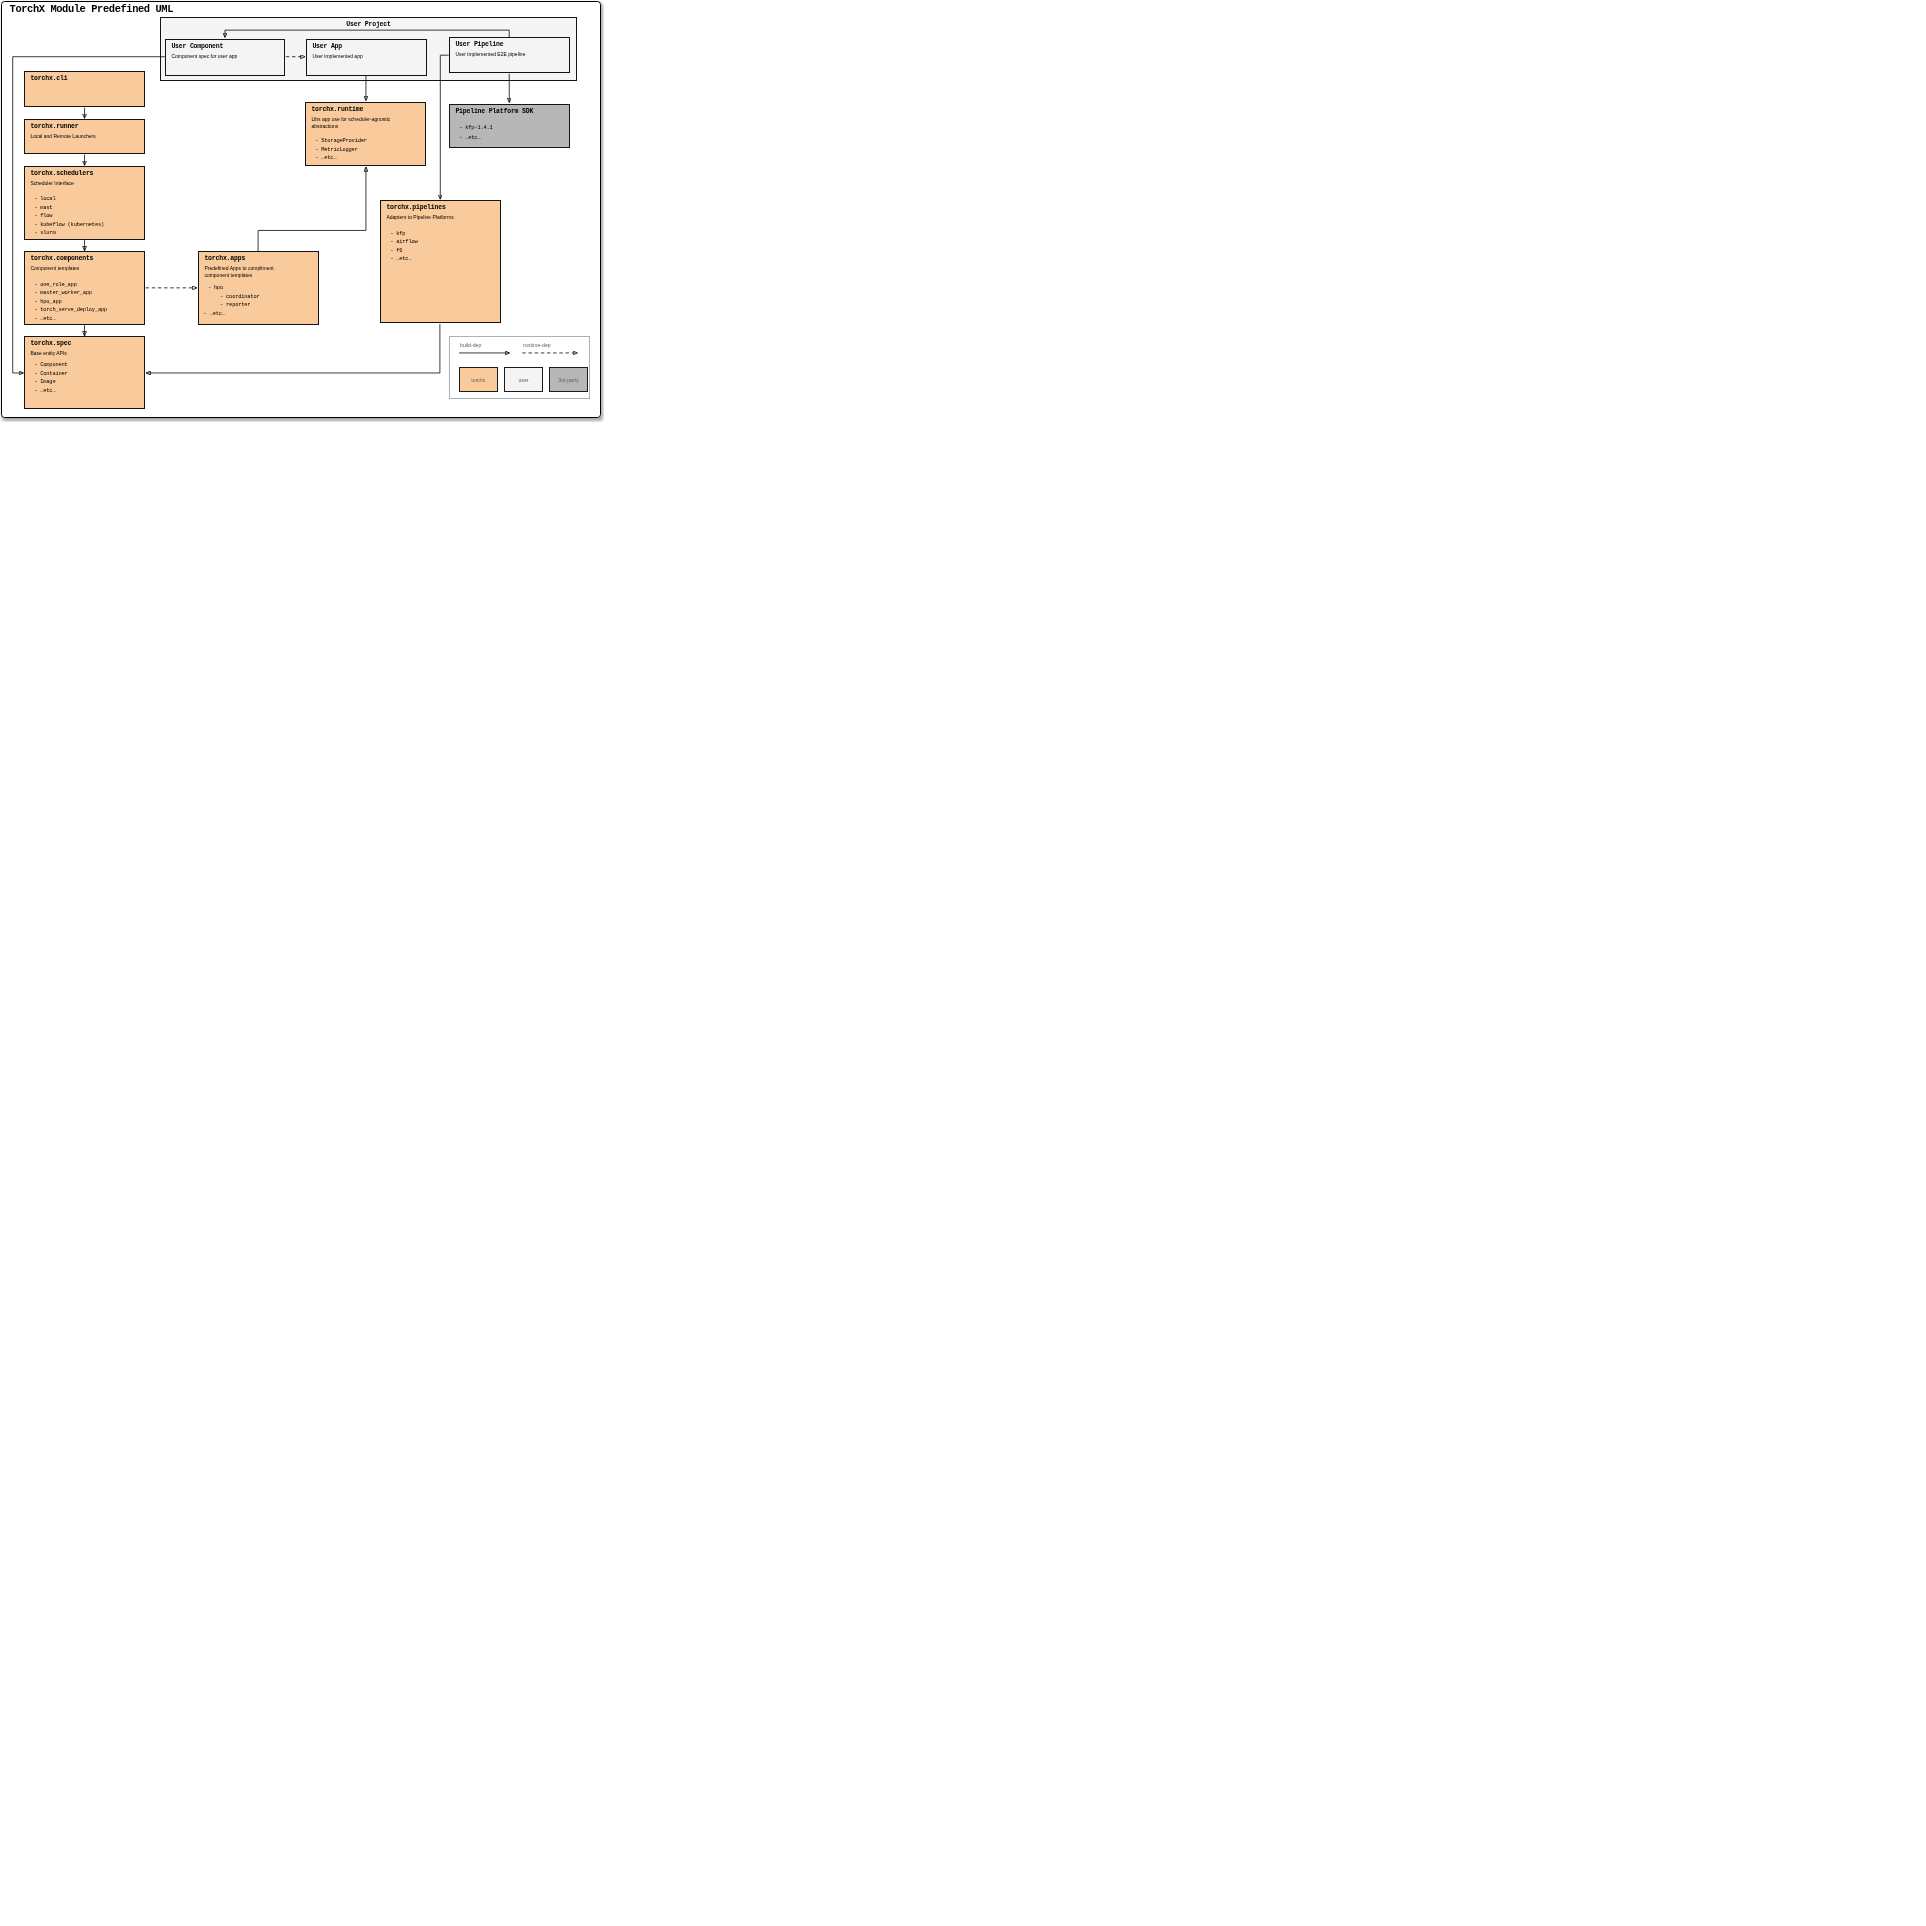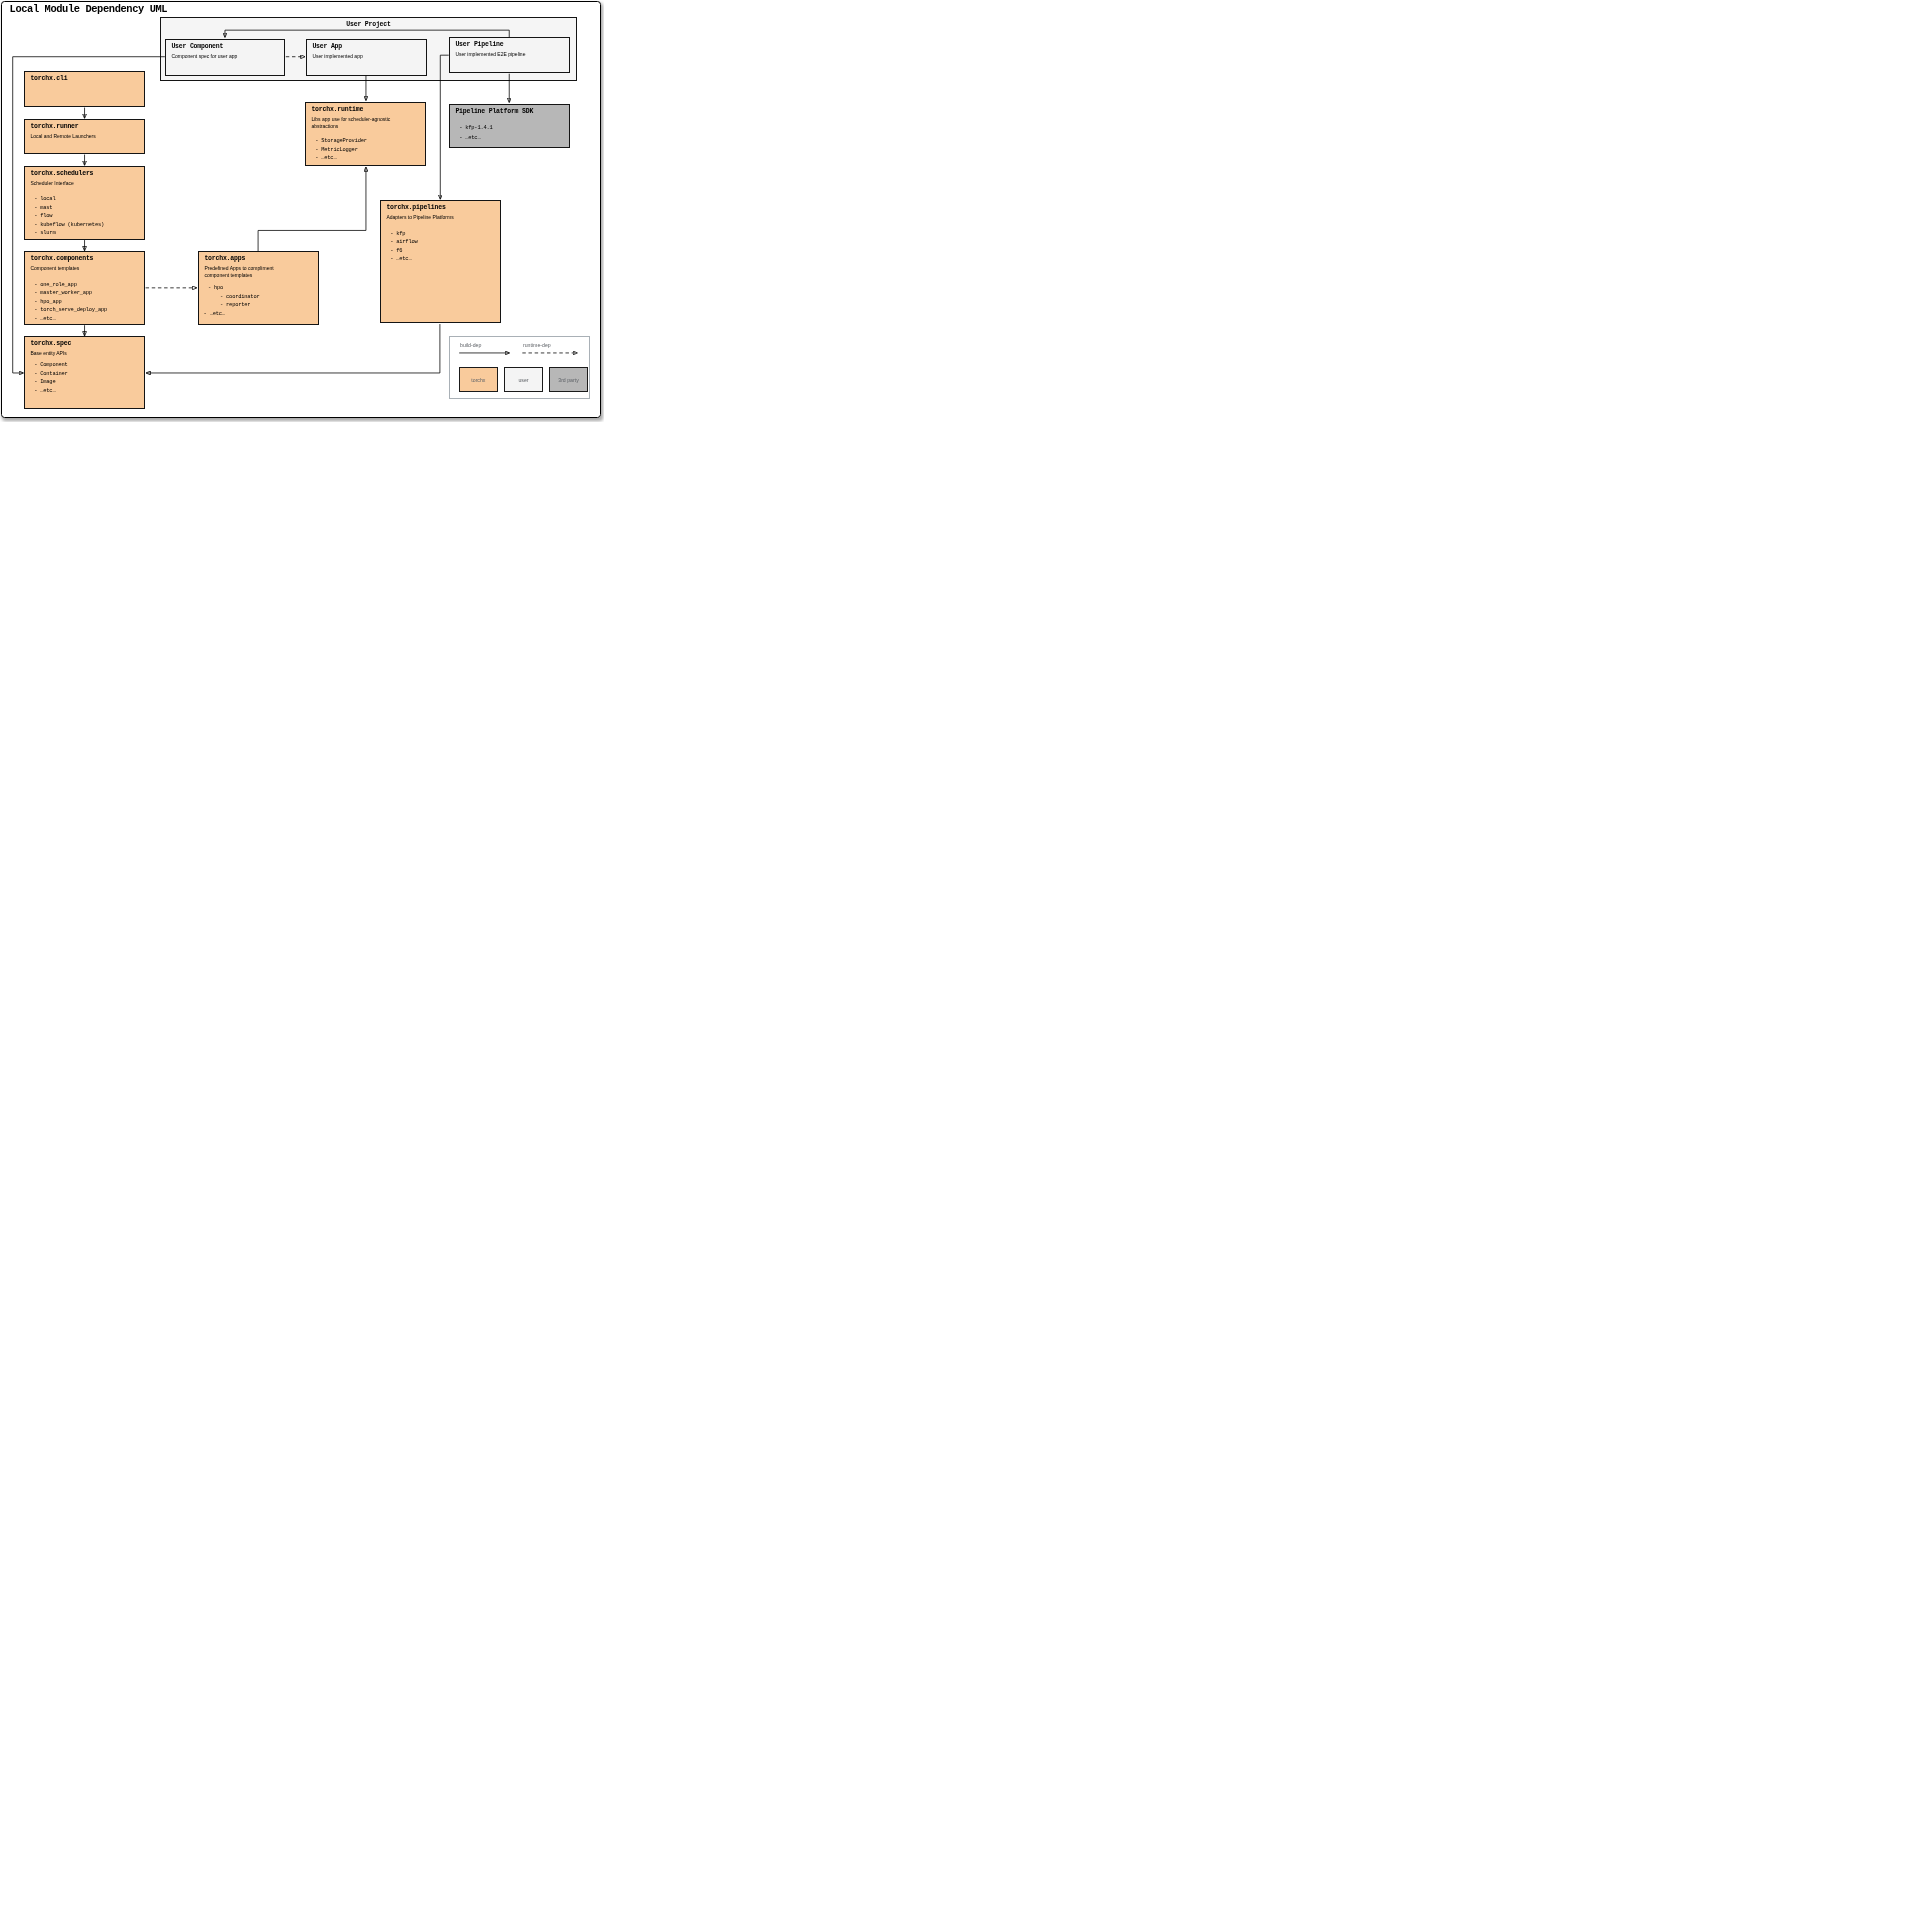--- a/index.html
+++ b/index.html
@@ -91,21 +91,21 @@
 
   svg.wires{position:absolute;left:0;top:0;z-index:5;pointer-events:none;}
   svg.wires path{fill:none;stroke:#000;stroke-width:2px;}
   svg.wires path.dashed{stroke-dasharray:9 7;}
 </style>
 </head>
 <body>
 
 <div class="canvas">
 
-  <div class="page-title">Local Module Dependency UML</div>
+  <div class="page-title">TorchX Module Predefined UML</div>
 
   <div class="user-project b-user-project" style="background-color: rgb(245, 245, 245);">
     <div class="ptitle">User Project</div>
   </div>
 
   <div class="box b-user-component" style="background-color: rgb(244, 244, 244);">
     <div class="btitle">User Component</div>
     <div class="desc">Component spec for user app</div>
   </div>
 

